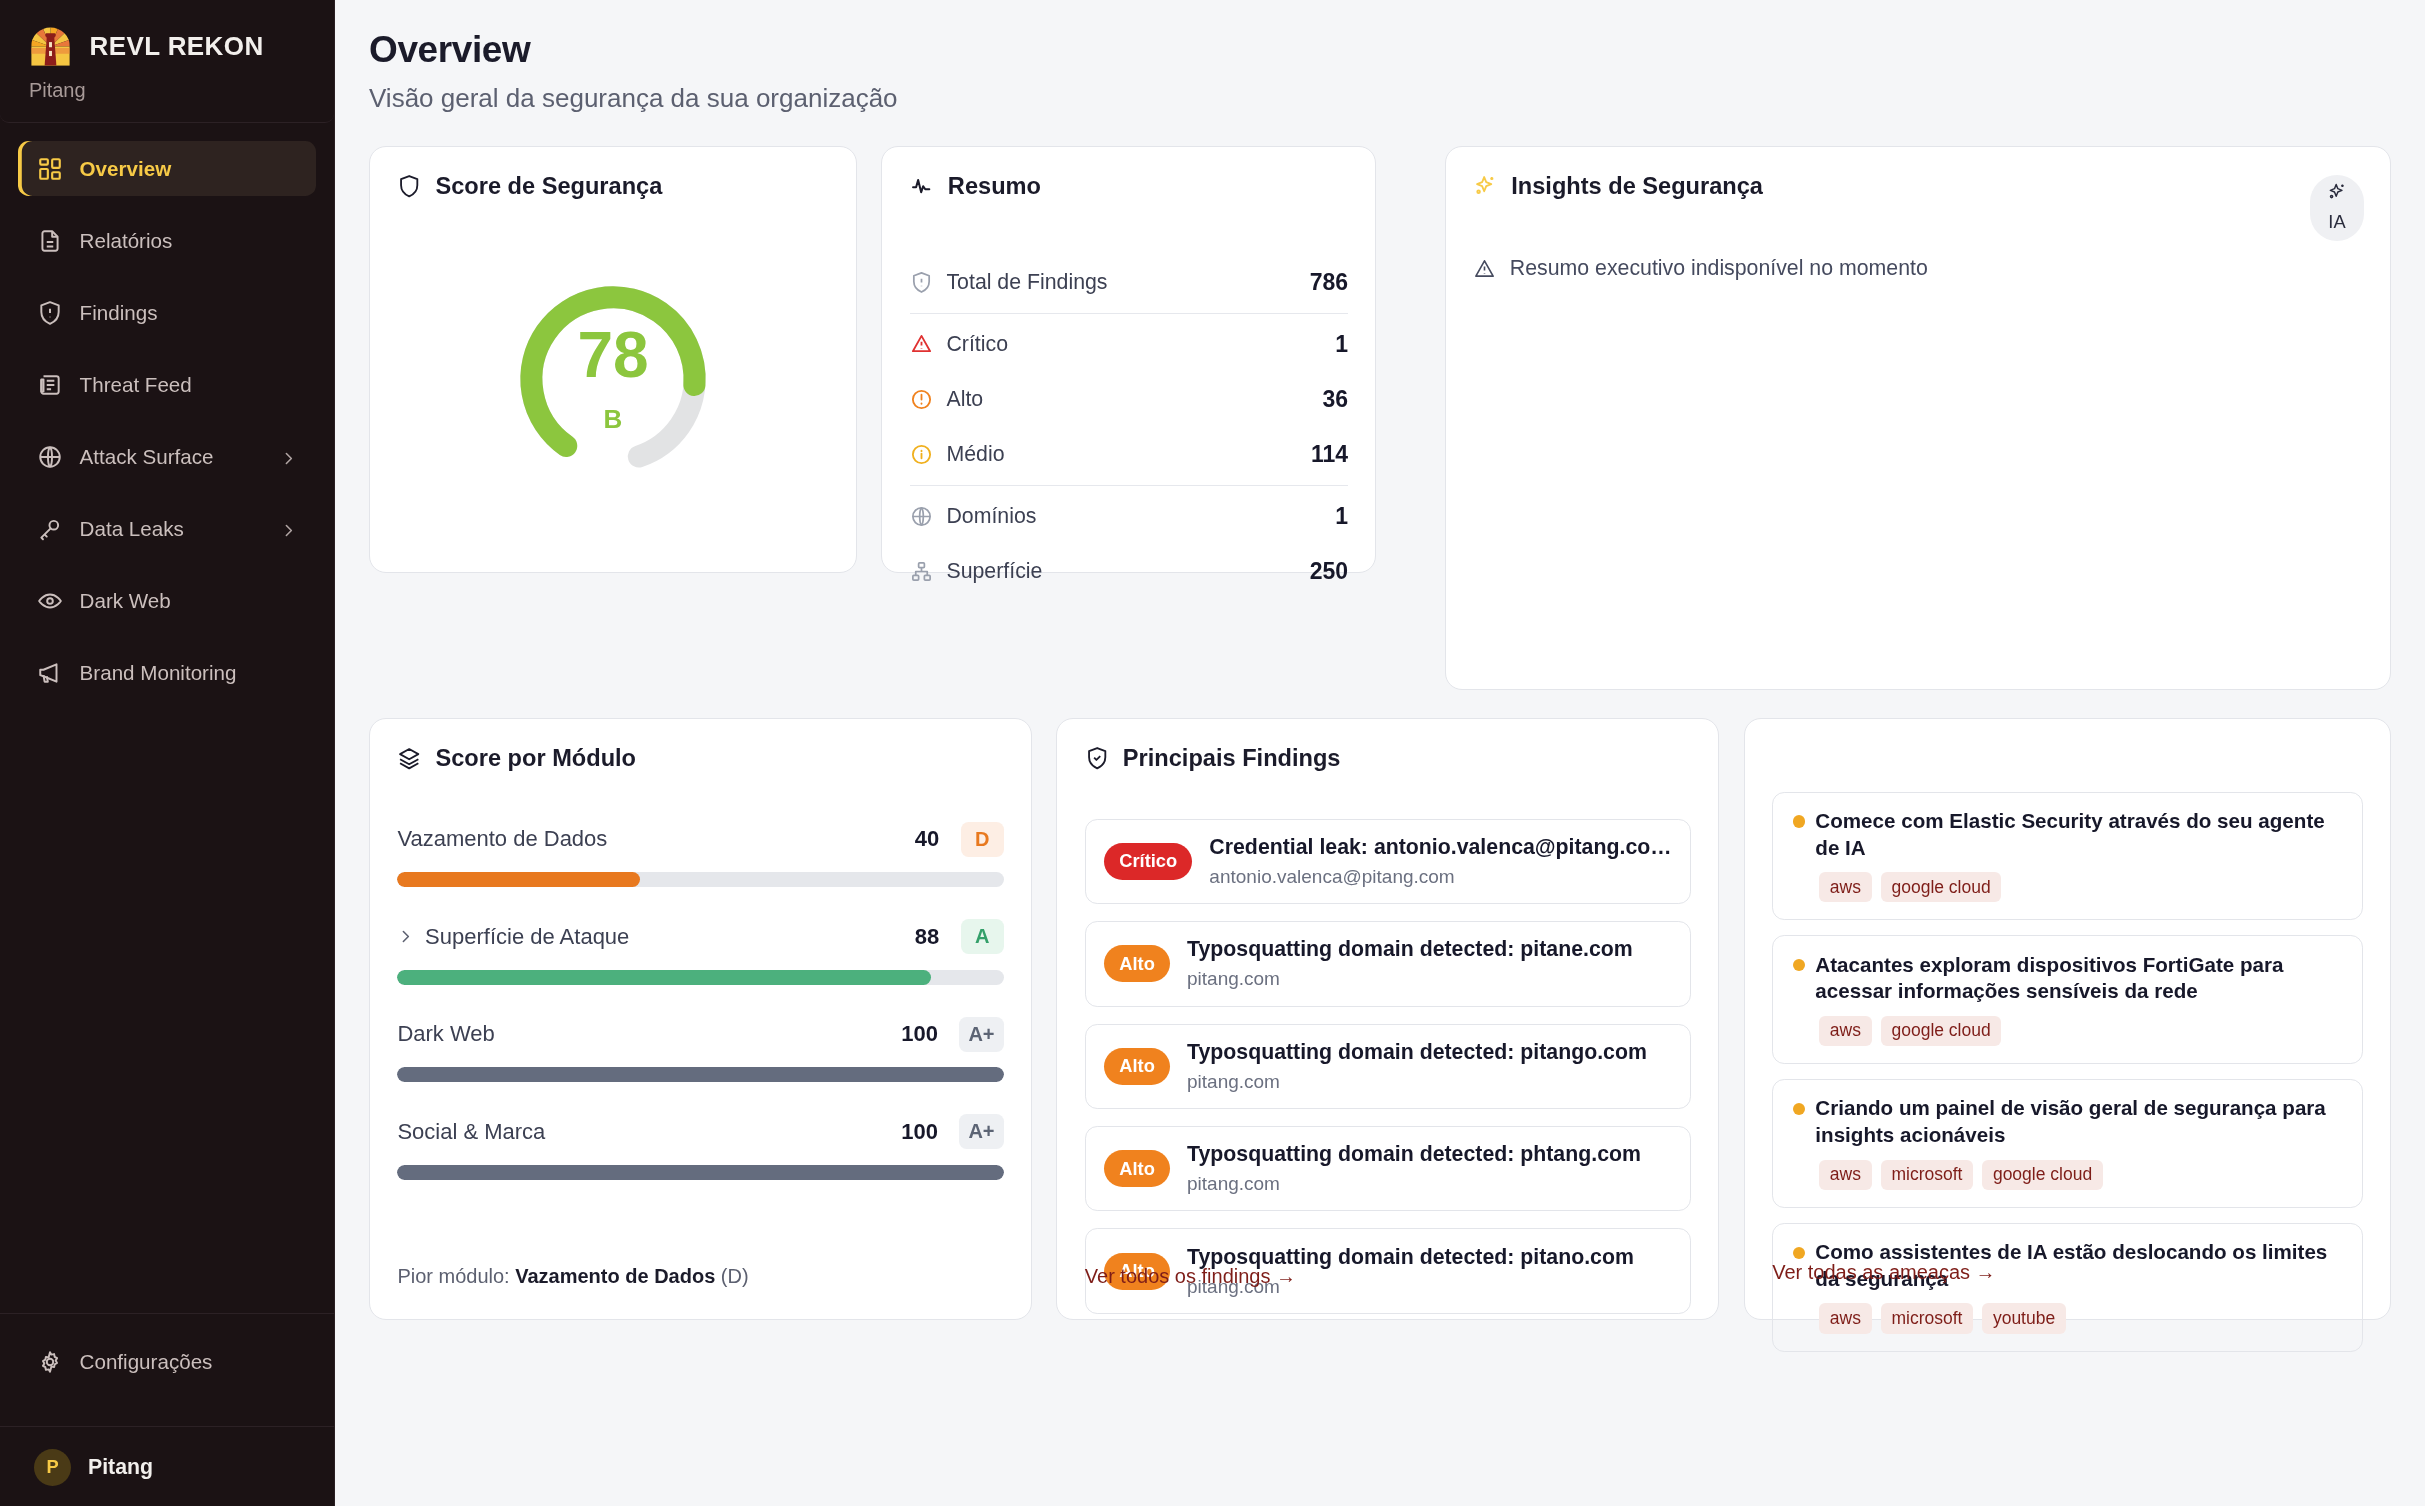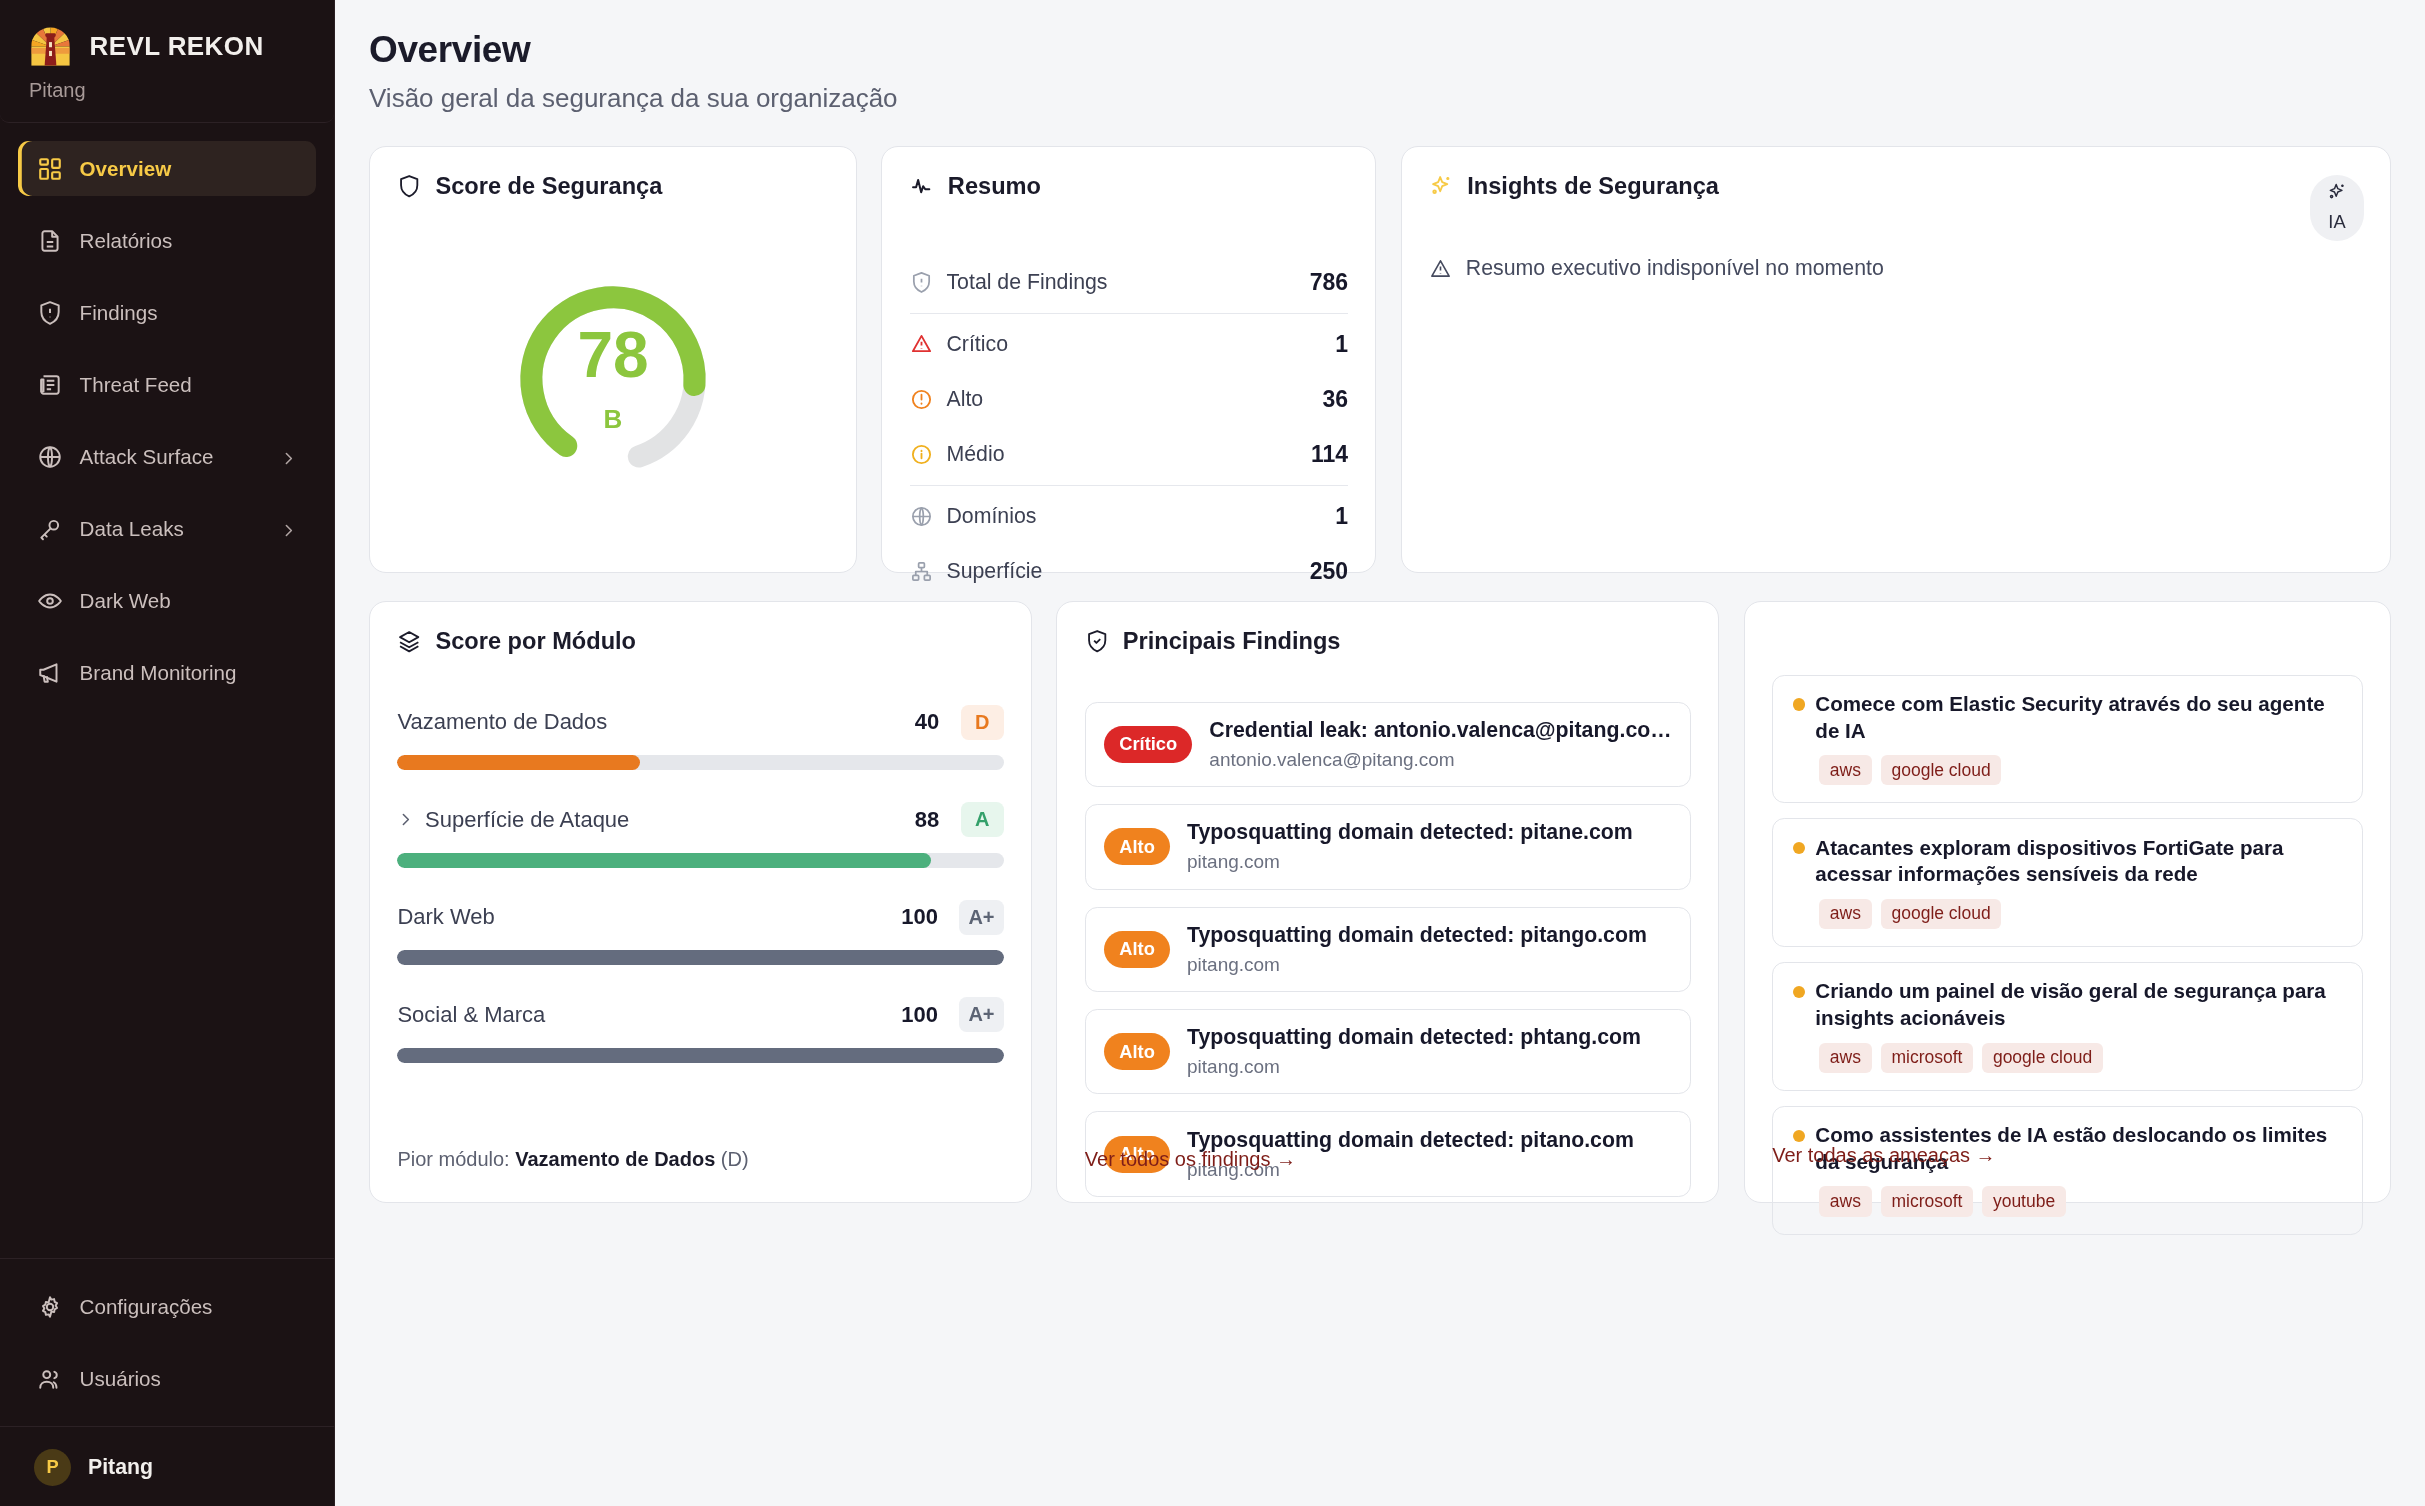--- a/index.html
+++ b/index.html
@@ -93,21 +93,21 @@
   .res-row {
     display: flex; align-items: center; gap: 13.7px; height: 55px;
   }
   .res-row .ri { width: 23px; height: 23px; flex: 0 0 23px; }
   .res-row .ri svg { width: 23px; height: 23px; display: block; }
   .res-row .rl { flex: 1 1 auto; font-size: 21.3px; color: #3c4052; }
   .res-row .rv { font-size: 23px; font-weight: bold; color: #17182a; }
   .res-div { height: 0.8px; background: #e6e8ed; margin: 3px 0; }
 
   
-  .card-ins { flex: 1 1 auto; height: 427px; position: relative; }
+  .card-ins { flex: 1 1 auto; height: 544px; position: relative; margin-left: 44px; }
   .ia-badge {
     position: absolute; right: 26px; top: 27.4px;
     background: #eff0f3; border-radius: 761px;
     padding: 7.6px 17px; display: flex; align-items: center; gap: 9.1px; flex-direction: column;
   }
   .ia-badge svg { width: 20px; height: 20px; display: block; }
   .ia-badge span { font-size: 18.3px; color: #2a2c3d; }
   .ins-empty { display: flex; align-items: center; gap: 13.7px; margin-top: 56px; }
   .ins-empty svg { width: 23px; height: 23px; flex: 0 0 23px; display: block; }
   .ins-empty span { font-size: 21.3px; color: #454a5e; }
@@ -301,31 +301,20 @@
       <div class="nav-item">
         <span class="ico">
             <svg viewBox="0 0 24 24" fill="none" stroke="#cbbfbd" stroke-width="1.8" stroke-linejoin="round">
               <circle cx="12" cy="12" r="3"></circle>
               <path d="M12 3l1.3 2.2 2.5-.5.5 2.5 2.2 1.3-1.3 2.2 1.3 2.2-2.2 1.3-.5 2.5-2.5-.5L12 21l-1.3-2.2-2.5.5-.5-2.5L5.5 15.5 6.8 13.3 5.5 11.1l2.2-1.3.5-2.5 2.5.5z"></path>
             </svg>
           </span>
         <span class="lbl">Configurações</span>
       </div>
       <div class="nav-sp"></div>
-      <div class="nav-item">
-        <span class="ico">
-            <svg viewBox="0 0 24 24" fill="none" stroke="#cbbfbd" stroke-width="1.8" stroke-linecap="round" stroke-linejoin="round">
-              <circle cx="9" cy="8" r="3.2"></circle>
-              <path d="M3 20c0-3.3 2.7-5.5 6-5.5s6 2.2 6 5.5"></path>
-              <path d="M16 11.2A3 3 0 0 0 16 5.4"></path>
-              <path d="M18 20c0-2.5-1-4.2-2.6-5"></path>
-            </svg>
-          </span>
-        <span class="lbl">Usuários</span>
-      </div>
     </div>
 
     <div class="user-row">
       <span class="avatar">P</span>
       <span class="user-name">Pitang</span>
     </div>
   </div>
 
   <div class="main">
     <div class="page-title">Overview</div>

